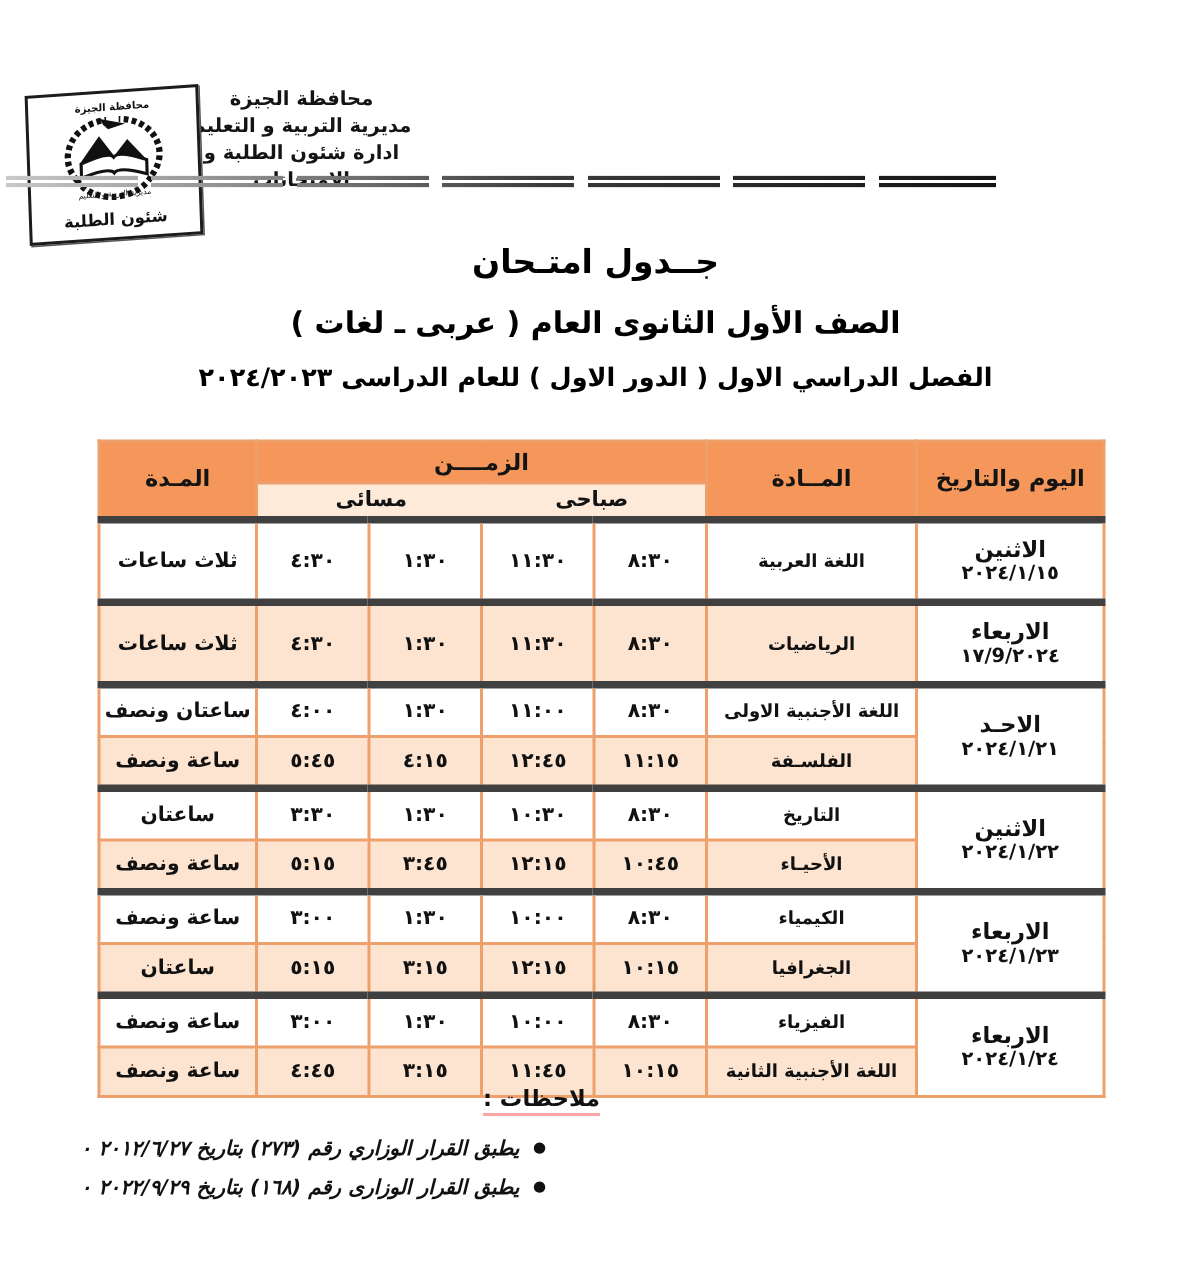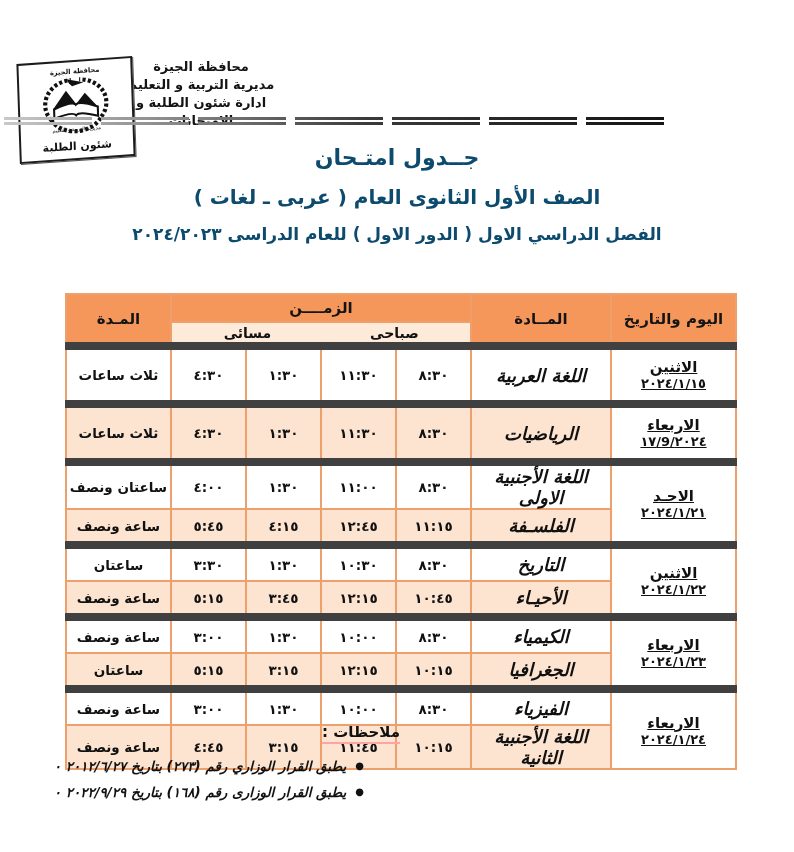--- a/index.html
+++ b/index.html
@@ -29,21 +29,21 @@
   .divider{
     position:absolute;top:117px;left:4px;width:660px;height:10px;
   }
   .divider .bar{
     height:3px;margin-bottom:2px;
     background:linear-gradient(to left,#141414 0%,#3a3a3a 45%,#8a8a8a 75%,#c9c9c9 100%);
     -webkit-mask:repeating-linear-gradient(90deg,#000 0 88px,transparent 88px 97px);
     mask:repeating-linear-gradient(90deg,#000 0 88px,transparent 88px 97px);
   }
   
-  .titles{position:absolute;top:145px;left:30px;right:30px;text-align:center;font-weight:bold;color:#0c4a6e;}
+  .titles{position:absolute;top:163px;left:30px;right:30px;text-align:center;font-weight:bold;color:#000000;}
   .title-1{font-size:22px;margin-bottom:15px;letter-spacing:1px;}
   .title-2{font-size:20px;margin-bottom:15px;}
   .title-3{font-size:17px;}
   
   table.schedule{
     position:absolute;top:293px;right:57px;width:672px;
     border-collapse:collapse;table-layout:fixed;
     font-weight:bold;
   }
   table.schedule td,table.schedule th{
@@ -51,27 +51,27 @@
     padding:0 2px;text-align:center;vertical-align:middle;
   }
   thead th{background:#f5975a;font-size:15px;color:#141414;}
   tr.head-1 th{height:26px;}
   tr.head-2{height:24px;}
   td.ampm-band{background:#fdead9;padding:0;}
   .ampm-flex{display:flex;width:100%;}
   .ampm-flex span{flex:1;font-size:14px;font-weight:bold;}
   tr.white td{background:#ffffff;}
   tr.peach td{background:#fce4d1;}
-  td.day-cell{background:#ffffff !important;text-decoration:underline;}
+  td.day-cell{background:#ffffff !important;}
   tr.single td{height:50px;}
   tr.sub td{height:31px;}
-  tr.group-start td{border-top:8px solid #404040;}
+  tr.group-start td{border-top:5px solid #404040;}
   .day-name{font-size:15px;line-height:18px;}
   .day-date{font-size:13px;line-height:16px;}
-  td.subject-cell{font-size:18px;font-style:italic;}
+  td.subject-cell{font-size:12px;}
   td.time-cell{font-size:13.5px;}
   td.duration-cell{font-size:13.5px;}
   
   .notes{position:absolute;top:722px;left:40px;right:394px;width:360px;text-align:right;}
   .notes-title{
     display:inline-block;font-size:15px;font-weight:bold;
     border-bottom:2px solid #fca5a5;padding-bottom:1px;margin-right:0;
   }
   .notes ul{list-style:none;margin:9px 36px 0 0;padding:0;}
   .notes li{font-size:13.5px;font-weight:bold;line-height:26px;white-space:nowrap;font-style:italic;}

